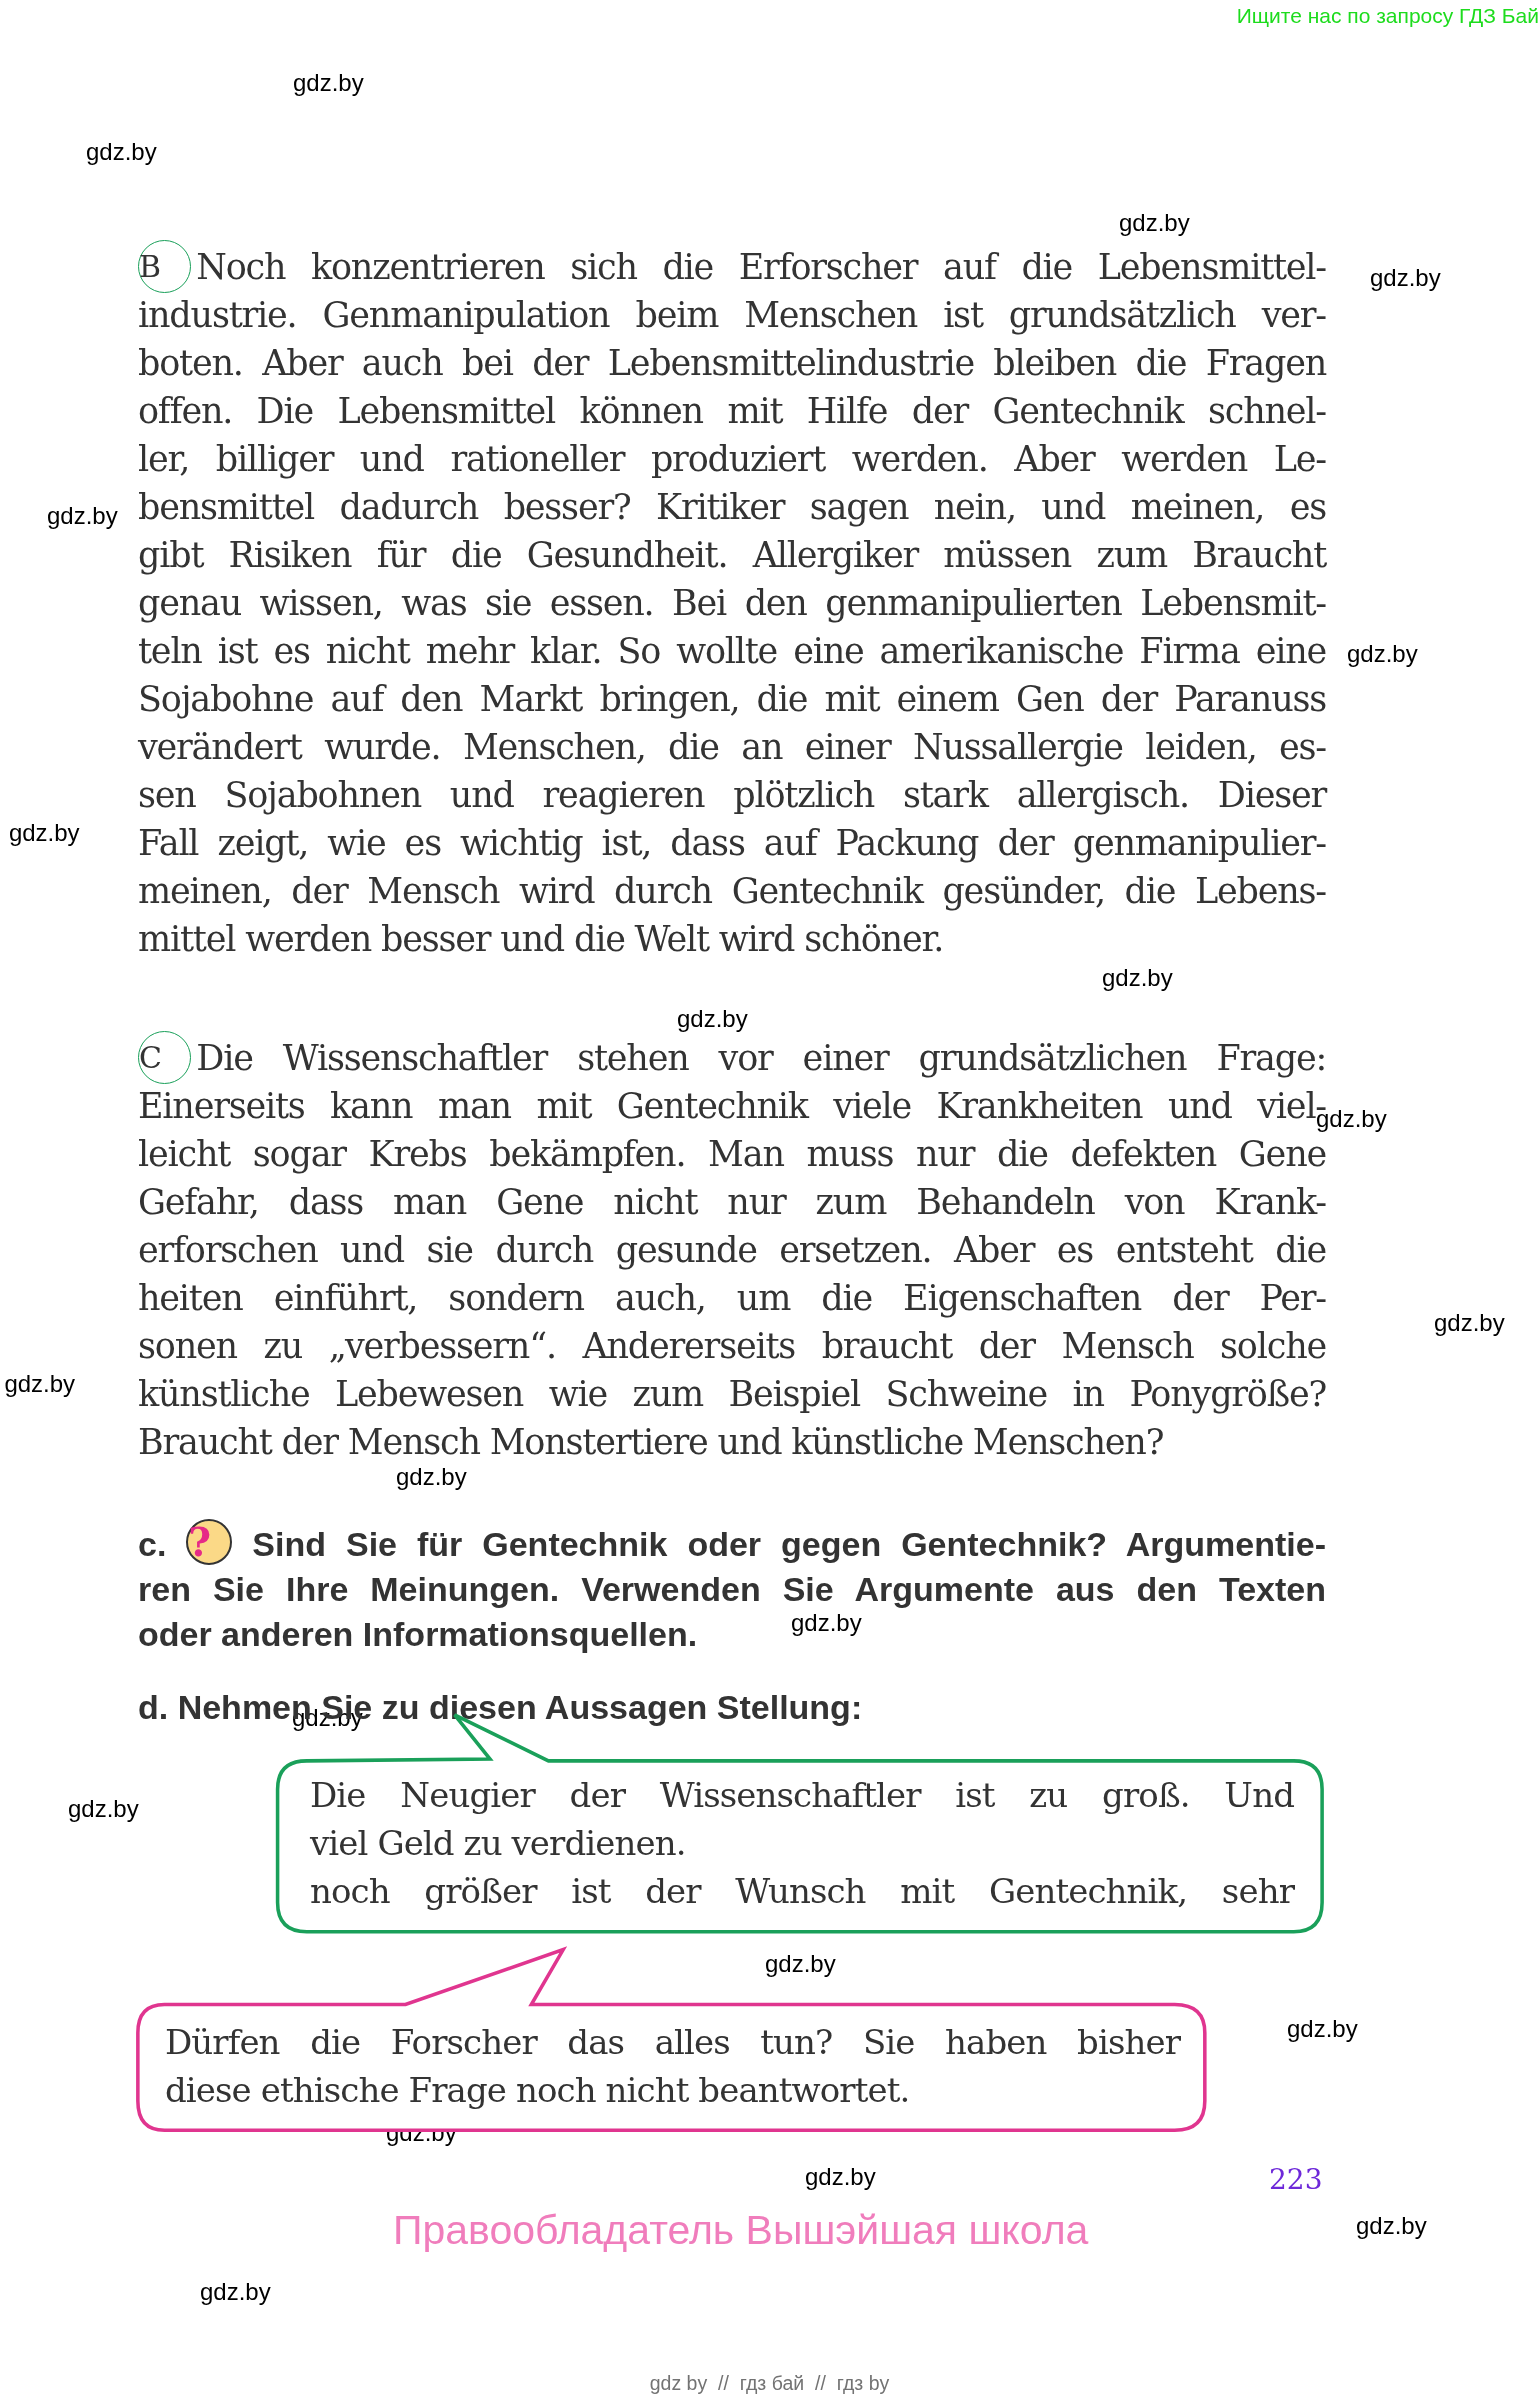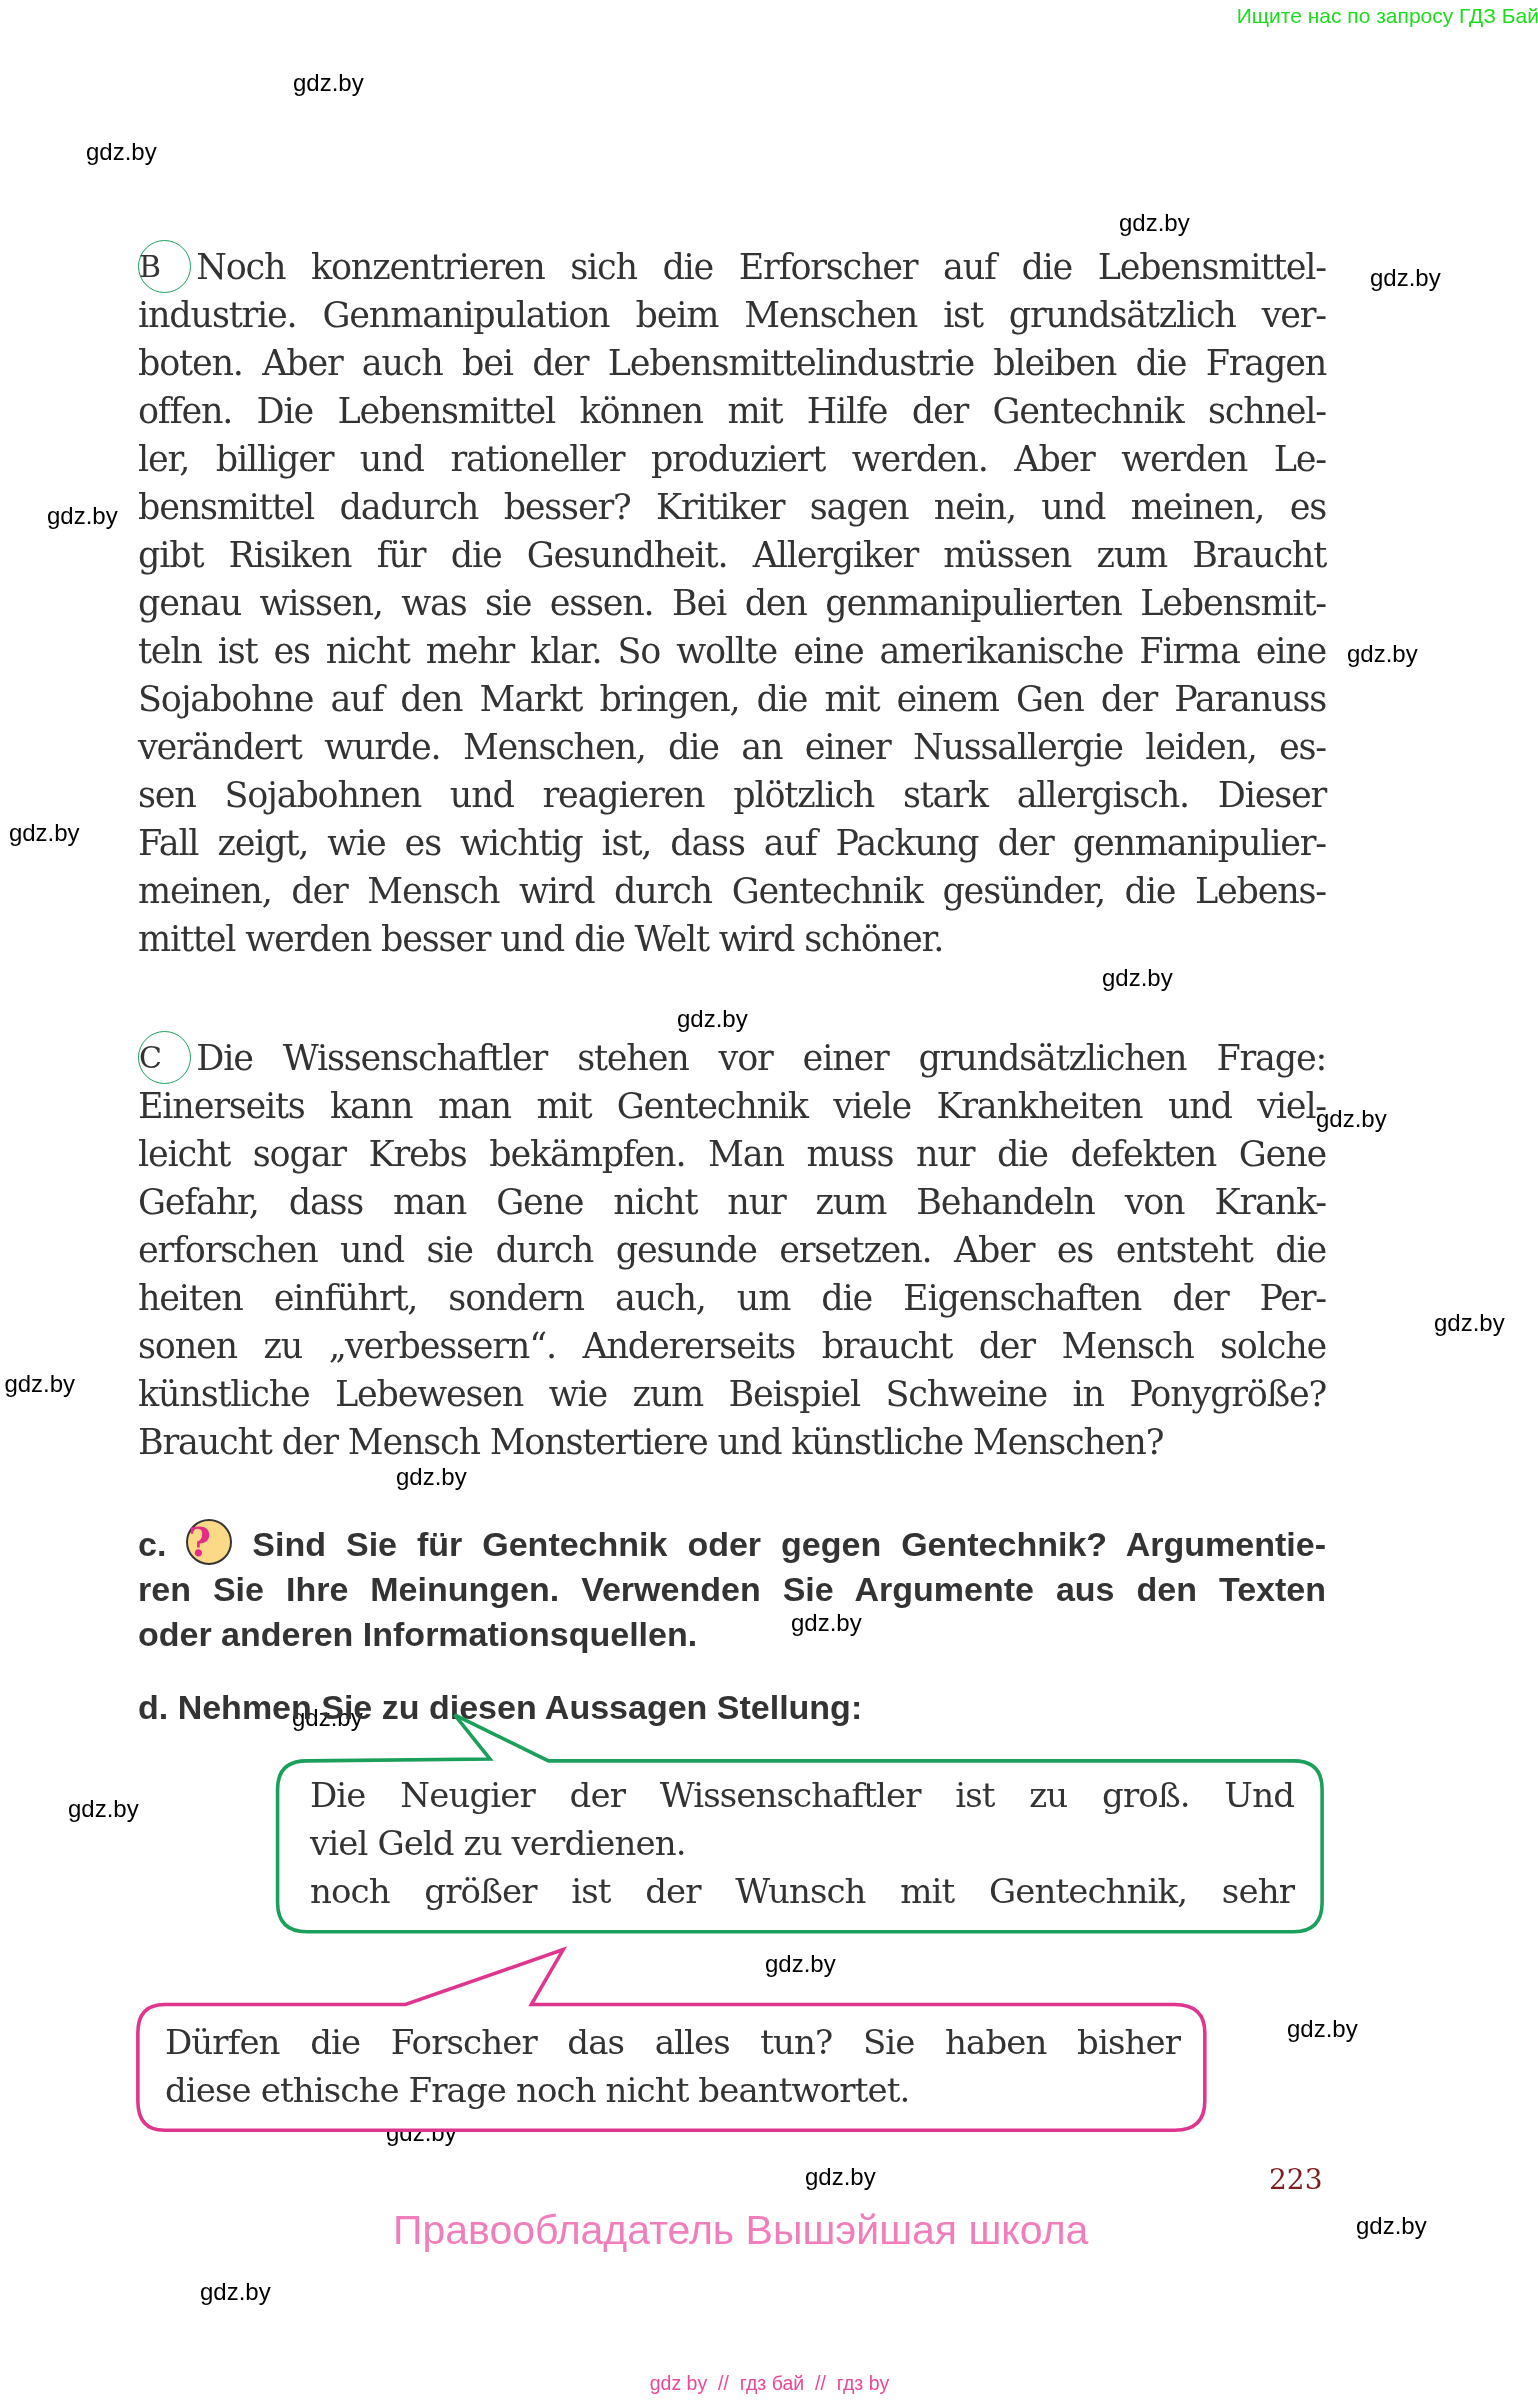--- a/index.html
+++ b/index.html
@@ -7,23 +7,23 @@
   .abs { position:absolute; }
   .banner { top:3.5px; left:0; width:1539px; text-align:right; font-family:"Liberation Sans", sans-serif; font-size:21px; color:#1ddc1d; }
   .wm { font-family:"Liberation Sans", sans-serif; font-size:24px; color:#000000; white-space:nowrap; }
   .body-text { font-family:"DejaVu Serif", "Liberation Serif", serif; font-size:35px; color:#333; line-height:48px; left:138px; width:1188px; letter-spacing:-1.2px; }
   .line { display:block; white-space:nowrap; text-align:justify; text-align-last:justify; height:48px; }
   .line.last { text-align-last:left; }
   .badge { display:inline-block; width:53px; height:53px; border:1.8px solid #1aa05a; border-radius:50%; text-align:center; line-height:51px; font-size:30px; box-sizing:border-box; vertical-align:middle; margin-right:5.3px; margin-top:-7px; }
   .task { font-family:"Liberation Sans", sans-serif; font-weight:bold; font-size:34px; color:#333; left:138px; width:1188px; line-height:45px;margin-top:24px; }
   .qicon { display:inline-block; width:46px; height:46px; border-radius:50%; background:#fbd987; border:2.7px solid #333; box-sizing:border-box; color:#e62a87; font-size:39px; font-family:"DejaVu Serif", serif; text-align:center; line-height:43px; vertical-align:top; margin-top:-3.5px; }
   .bubble-text { font-family:"DejaVu Serif", "Liberation Serif", serif; font-size:34px; color:#333; line-height:48px; letter-spacing:-0.9px; }
-  .page-num { font-family:"DejaVu Serif", "Liberation Serif", serif; font-size:28px; color:#7f1d1d; }
+  .page-num { font-family:"DejaVu Serif", "Liberation Serif", serif; font-size:28px; color:#6d28d9; }
   .rights { font-family:"Liberation Sans", sans-serif; font-size:41px; color:#f07dbc; white-space:nowrap; }
-  .footer { font-family:"Liberation Sans", sans-serif; font-size:19.5px; color:#ec4899; white-space:nowrap; }
+  .footer { font-family:"Liberation Sans", sans-serif; font-size:19.5px; color:#737373; white-space:nowrap; }
 </style>
 </head>
 <body>
 
 <div class="abs banner">Ищите нас по запросу ГДЗ Бай</div>
 
 <div id="wm-layer">
     <div class="abs wm" style="left: 293px; top: 69px;">gdz.by</div>
     <div class="abs wm" style="left: 86px; top: 138px;">gdz.by</div>
     <div class="abs wm" style="left: 1119px; top: 209px;">gdz.by</div>

